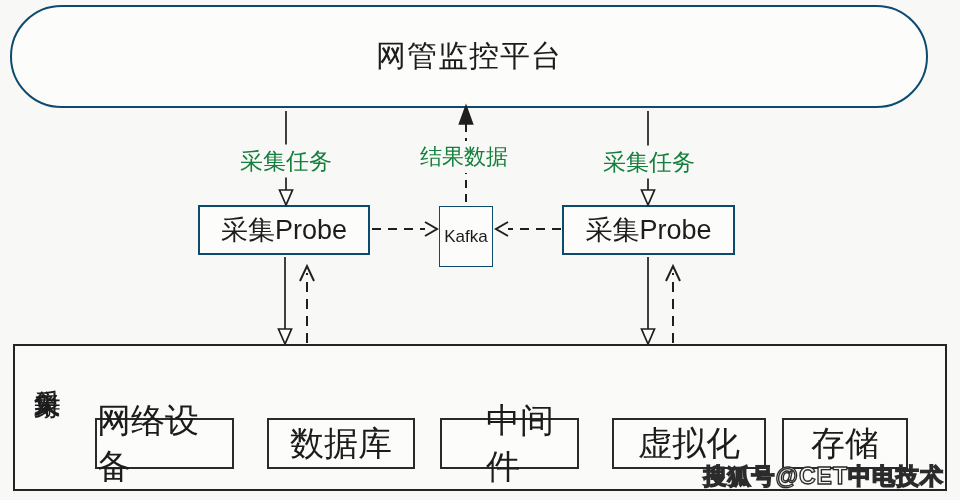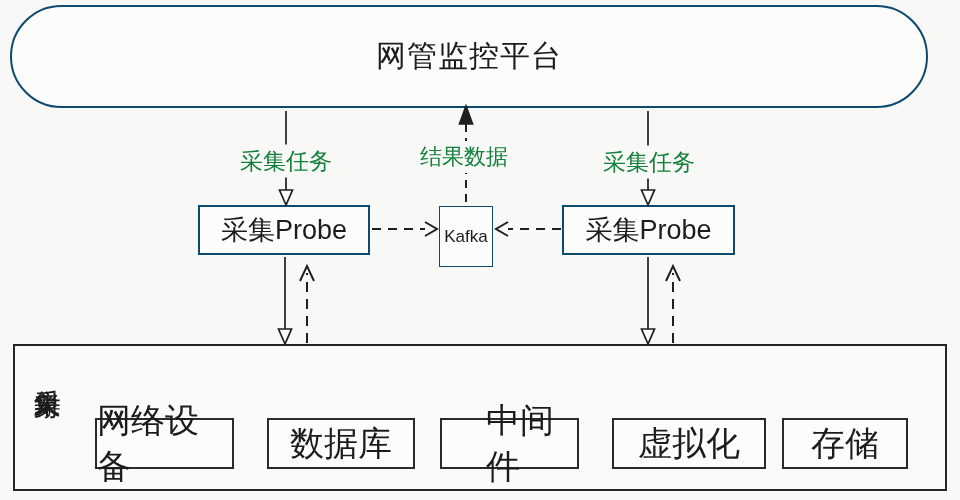--- a/index.html
+++ b/index.html
@@ -163,14 +163,15 @@
   <div id="target-box-2" class="target-box">
     <span>中间件</span>
   </div>
   <div id="target-box-3" class="target-box">
     <span>虚拟化</span>
   </div>
   <div id="target-box-4" class="target-box">
     <span>存储</span>
   </div>
 
+  <div id="watermark">搜狐号@CET中电技术</div>
 
 </div>
 
 </body></html>

